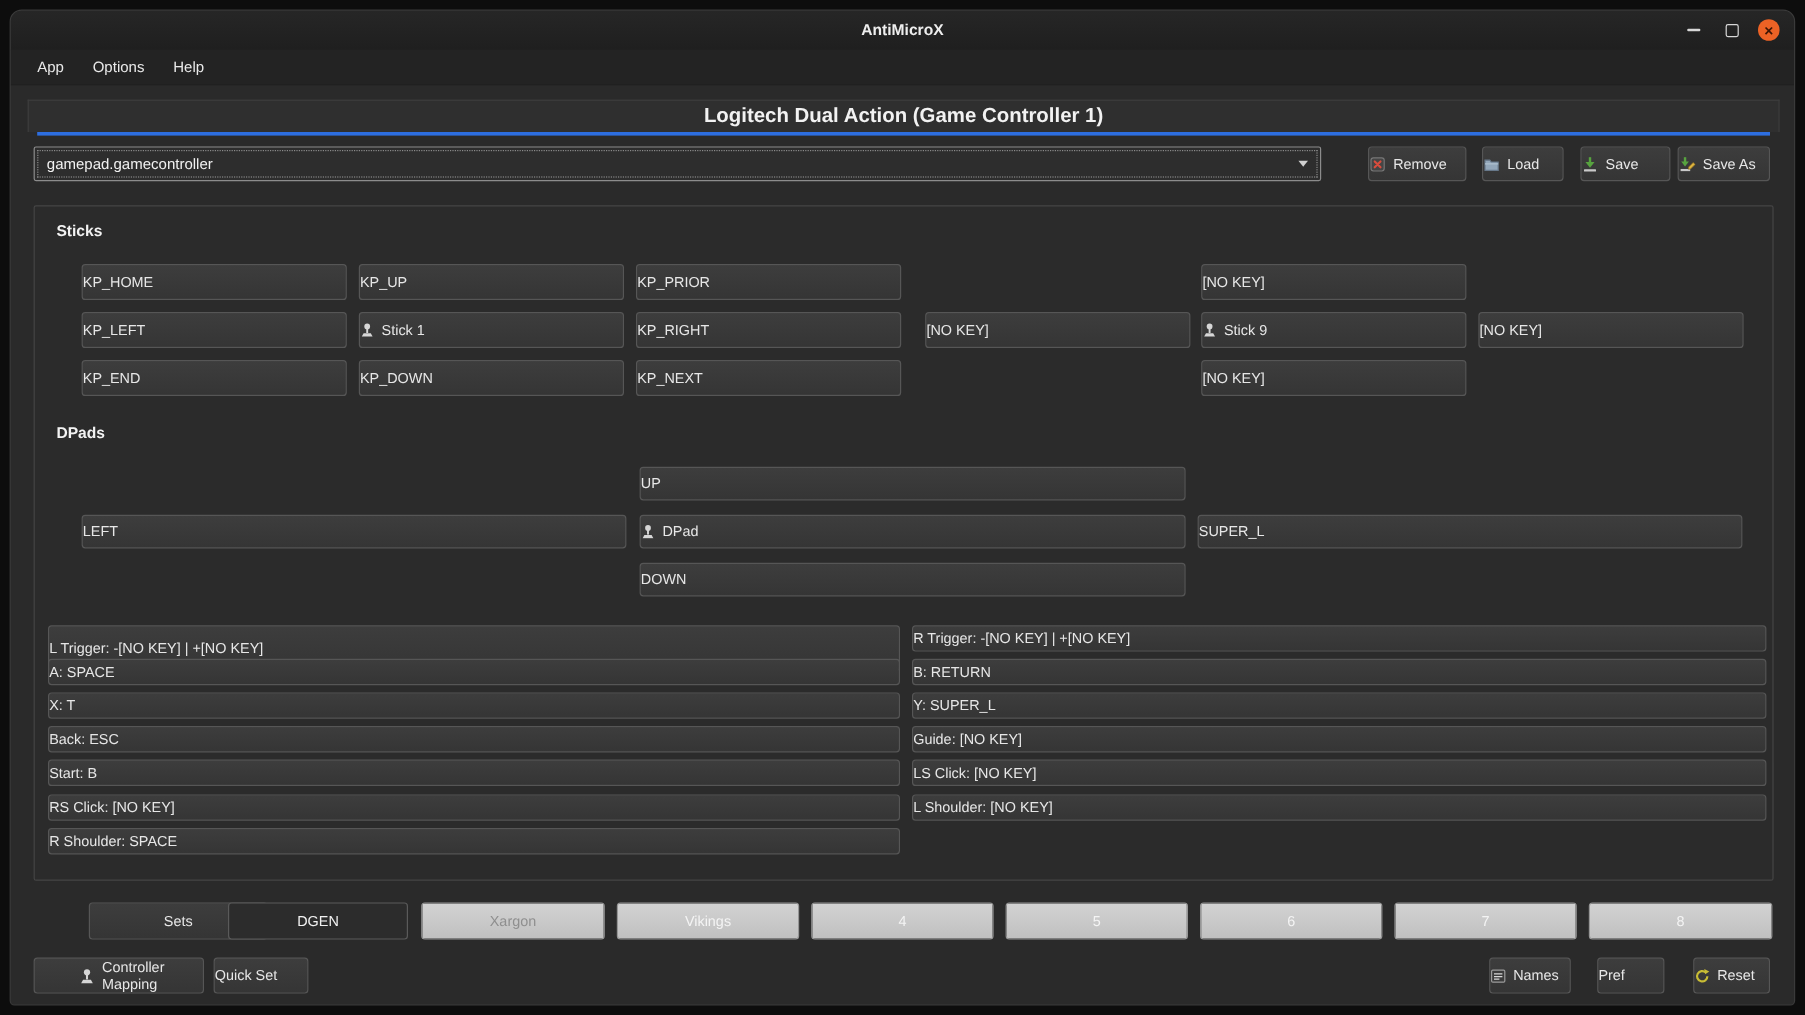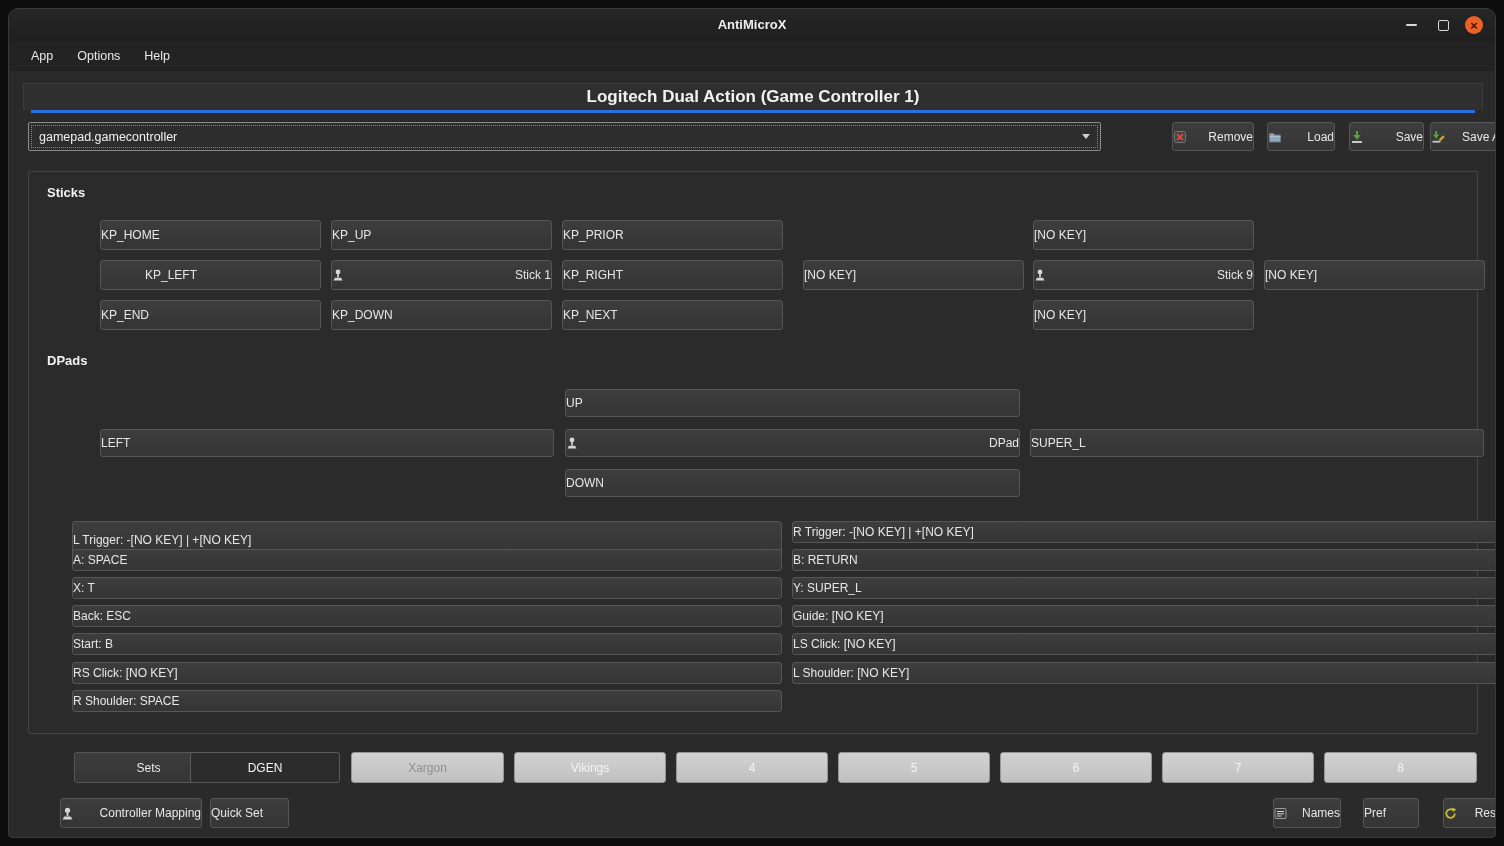--- a/index.html
+++ b/index.html
@@ -35,21 +35,21 @@
   .combo { position:absolute; box-sizing:border-box; background:#2d2d2d; border:1px solid #8c8c8c; border-radius:2px;
            display:flex; align-items:center; padding:0 10px; color:#f1f1f1; font-size:12.5px;
            outline:1px dotted #8a8a8a; outline-offset:-4px; }
   .combo .arrow { margin-left:auto; }
   .arrow { width:0; height:0; border-left:4px solid transparent; border-right:4px solid transparent;
            border-top:5px solid #cfcfcf; }
 
   
   .mbtn { position:absolute; box-sizing:border-box; background:linear-gradient(#3d3d3d,#353535);
           border:1px solid #565656; border-radius:3px; color:#e7e7e7; font-size:12px;
-          display:flex; align-items:center; justify-content:space-between; gap:6px; cursor:default;margin-left:32px; }
+          display:flex; align-items:center; justify-content:flex-start; gap:6px; cursor:default; }
   .mrow { font-size:12px; }
   .ico { display:block; flex:0 0 auto; }
 
   
   .main-panel { position:absolute; left:19px; top:162px; width:1450px; height:563px;
                 border:1px solid #454545; border-radius:2px; background:#2b2b2b; box-sizing:border-box; }
   .sec-label { position:absolute; font-size:13px; font-weight:bold; color:#f2f2f2; }
 
   
   .set-btn { position:absolute; box-sizing:border-box; border-radius:3px; font-size:12px;
@@ -132,21 +132,21 @@
       <span>Save As</span>
     </div>
 
     <div class="main-panel">
 
       <div class="sec-label" style="left:18px; top:13px;">Sticks</div>
 
       <div class="mbtn" style="left:39px;  top:48px;  width:221px; height:30px;">KP_HOME</div>
       <div class="mbtn" style="left:270px; top:48px;  width:221px; height:30px;">KP_UP</div>
       <div class="mbtn" style="left:501px; top:48px;  width:221px; height:30px;">KP_PRIOR</div>
-      <div class="mbtn" style="left:39px;  top:88px;  width:221px; height:30px;padding-left:44px;">KP_LEFT</div>
+      <div class="mbtn" style="left:39px;  top:88px;  width:221px; height:30px;">KP_LEFT</div>
       <div class="mbtn" style="left:270px; top:88px;  width:221px; height:30px;">
         <svg class="ico" width="12" height="12" viewBox="0 0 12 12">
             <circle cx="6" cy="3" r="2.4" fill="#d6d6d6"></circle>
             <rect x="5.2" y="4.5" width="1.6" height="4" fill="#d6d6d6"></rect>
             <path d="M1.5 11.5 L10.5 11.5 L9 8.8 L3 8.8 Z" fill="#d6d6d6"></path>
           </svg>
         <span>Stick 1</span>
       </div>
       <div class="mbtn" style="left:501px; top:88px;  width:221px; height:30px;">KP_RIGHT</div>
       <div class="mbtn" style="left:39px;  top:128px; width:221px; height:30px;">KP_END</div>
@@ -203,21 +203,21 @@
     </div>
     <div class="set-btn set-active" style="left:181px;  top:743px; width:150px; height:31px;">DGEN</div>
     <div class="set-btn set-inactive set-dim" style="left:342px; top:743px; width:153px; height:31px;">Xargon</div>
     <div class="set-btn set-inactive" style="left:505px;  top:743px; width:152px; height:31px;">Vikings</div>
     <div class="set-btn set-inactive" style="left:667px;  top:743px; width:152px; height:31px;">4</div>
     <div class="set-btn set-inactive" style="left:829px;  top:743px; width:152px; height:31px;">5</div>
     <div class="set-btn set-inactive" style="left:991px;  top:743px; width:152px; height:31px;">6</div>
     <div class="set-btn set-inactive" style="left:1153px; top:743px; width:152px; height:31px;">7</div>
     <div class="set-btn set-inactive" style="left:1315px; top:743px; width:153px; height:31px;">8</div>
 
-    <div class="mbtn" style="left:19px; top:789px; width:142px; height:30px;">
+    <div class="mbtn" style="left:19px; top:789px; width:142px; height:30px;padding-left:37px;">
       <svg class="ico" width="13" height="13" viewBox="0 0 12 12">
           <circle cx="6" cy="3" r="2.4" fill="#d6d6d6"></circle>
           <rect x="5.2" y="4.5" width="1.6" height="4" fill="#d6d6d6"></rect>
           <path d="M1.5 11.5 L10.5 11.5 L9 8.8 L3 8.8 Z" fill="#d6d6d6"></path>
         </svg>
       <span>Controller Mapping</span>
     </div>
     <div class="mbtn" style="left:169px; top:789px; width:79px; height:30px;">Quick Set</div>
 
     <div class="mbtn" style="left:1232px; top:789px; width:68px; height:30px;">

